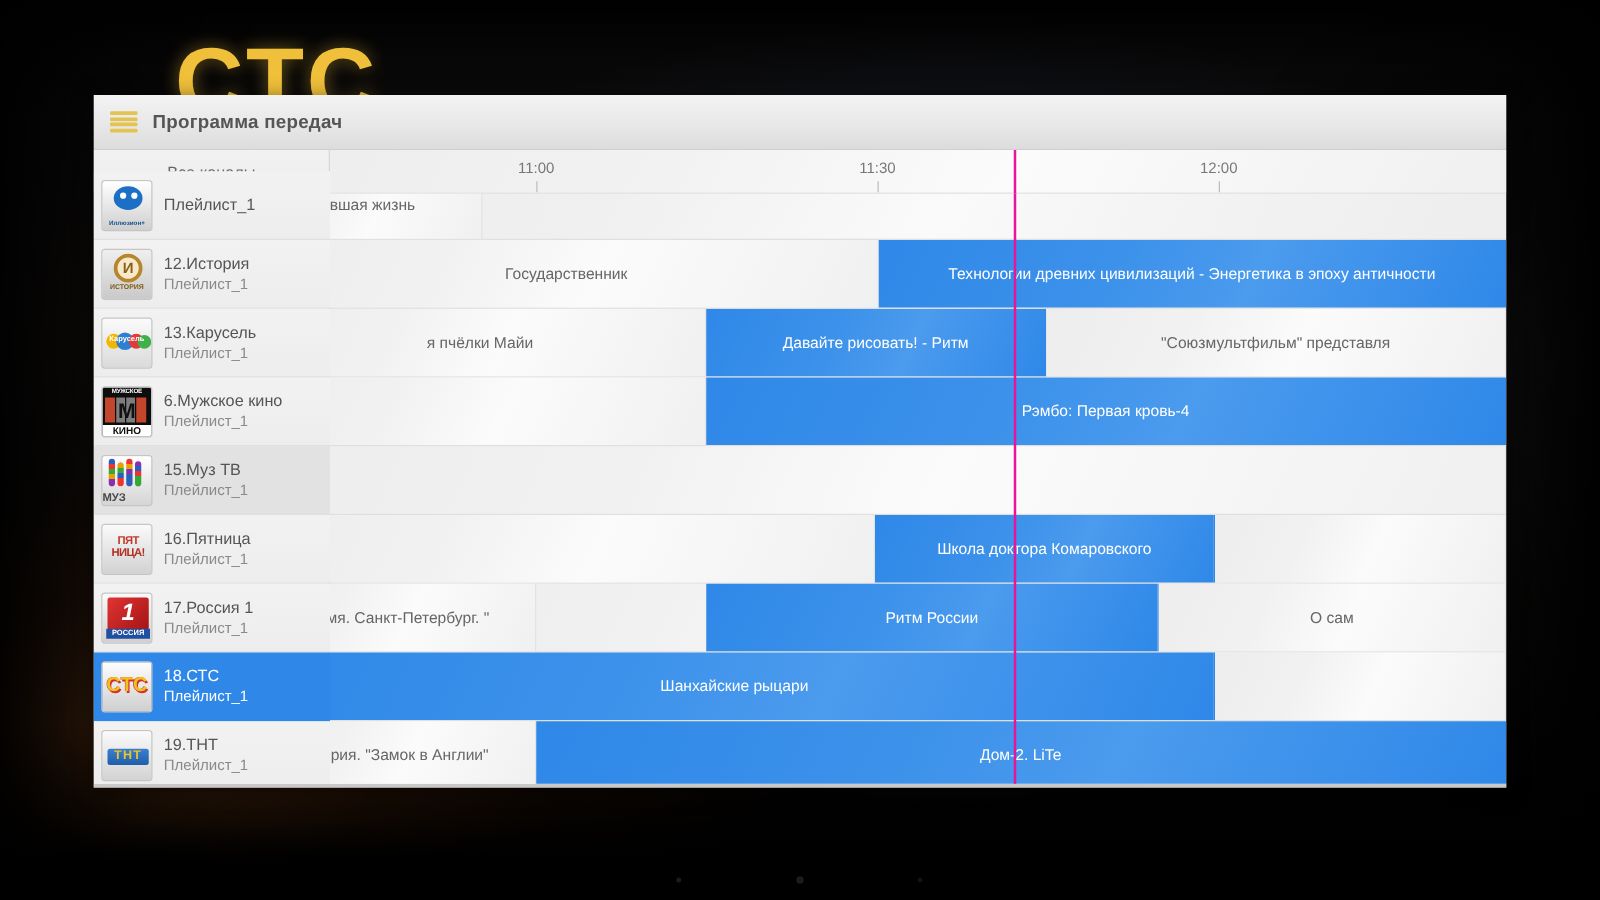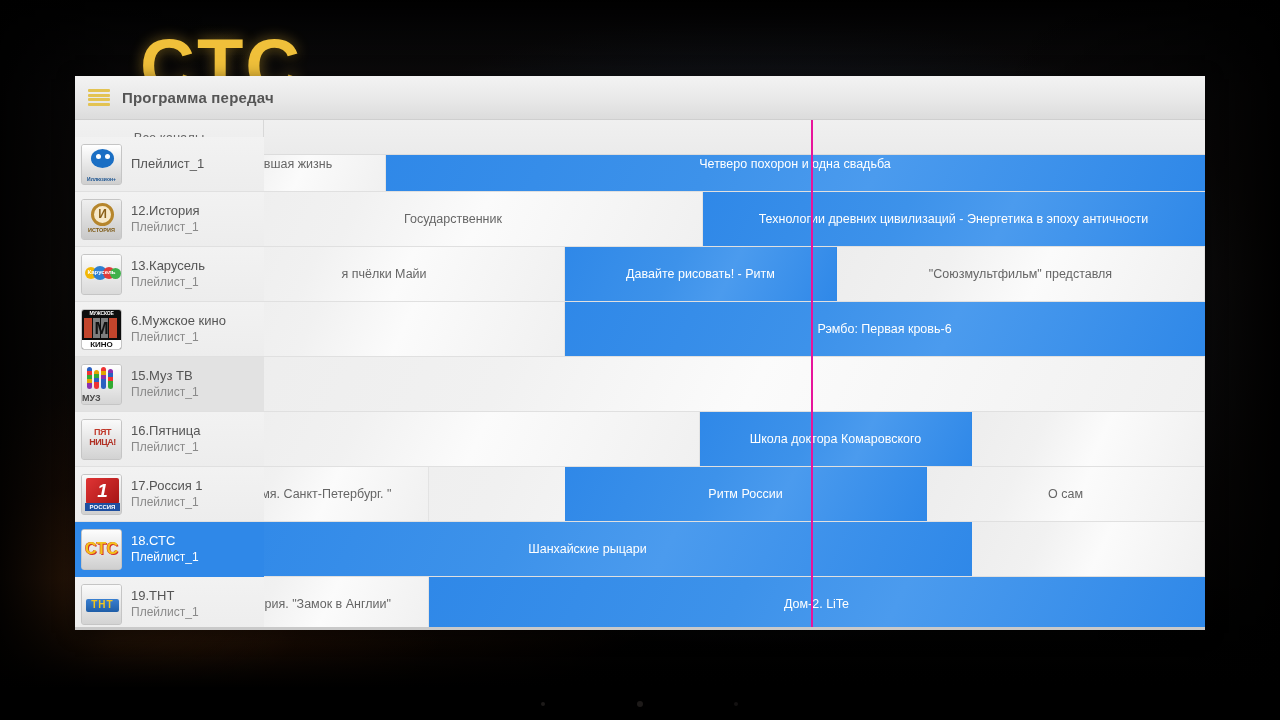--- a/index.html
+++ b/index.html
@@ -147,20 +147,28 @@
       <i></i>
         <i></i>
         <i></i>
         <i></i>
     </span>
     <span id="epg-title">Программа передач</span>
   </div>
 
   <div id="epg-header">
     <div id="chan-header">Все каналы</div>
+    <div id="timeline">
+        <div class="tick-label" style="left: 165px;">11:00</div>
+        <div class="tick-mark" style="left: 165px;"></div>
+        <div class="tick-label" style="left: 438px;">11:30</div>
+        <div class="tick-mark" style="left: 438px;"></div>
+        <div class="tick-label" style="left: 711px;">12:00</div>
+        <div class="tick-mark" style="left: 711px;"></div>
+      </div>
     <div id="nowline-head" style="left: 736px;"></div>
   </div>
 
   <div id="epg-body">
     <div id="chan-col">
         <div class="chan-row" style="top: -18px;">
           <div class="chan-logo">
             <div style="position:absolute;inset:0;background:linear-gradient(180deg,#fff,#cfcfcf)"></div>
             <div style="position:absolute;left:9px;top:4px;width:23px;height:19px;border-radius:50%;background:#1b6fc4"></div>
             <div style="position:absolute;left:14px;top:9px;width:5px;height:5px;border-radius:50%;background:#fff"></div>
@@ -271,23 +279,20 @@
             <div class="chan-play">Плейлист_1</div>
           </div>
         </div>
       </div>
     <div id="grid-col">
       <div id="nowline" style="left: 547px;"></div>
     <div class="grid-row" style="top: -18px;">
           <div class="prog past" style="left: -60px; width: 182px;">
             <span>ившая жизнь</span>
           </div>
-          <div class="prog live grad" style="left: 122px; width: 819px;">
-            <span>Четверо похорон и одна свадьба</span>
-          </div>
         </div>
         <div class="grid-row" style="top: 92px;">
           <div class="prog past" style="left: -60px; width: 361px;">
             <span>я пчёлки Майи</span>
           </div>
           <div class="prog live grad" style="left: 301px; width: 272px;">
             <span>Давайте рисовать! - Ритм</span>
           </div>
           <div class="prog past" style="left: 573px; width: 368px;">
             <span>"Союзмультфильм" представля</span>
@@ -299,21 +304,21 @@
           </div>
           <div class="prog live grad" style="left: 439px; width: 502px;">
             <span>Технологии древних цивилизаций - Энергетика в эпоху античности</span>
           </div>
         </div>
         <div class="grid-row" style="top: 147px;">
           <div class="prog past" style="left: -60px; width: 361px;">
             <span></span>
           </div>
           <div class="prog live grad" style="left: 301px; width: 640px;">
-            <span>Рэмбо: Первая кровь-6</span>
+            <span>Рэмбо: Первая кровь-4</span>
           </div>
         </div>
         <div class="grid-row dim" style="top: 202px;">
           <div class="prog past" style="left: -60px; width: 1001px;">
             <span></span>
           </div>
         </div>
         <div class="grid-row" style="top: 257px;">
           <div class="prog past" style="left: -60px; width: 496px;">
             <span></span>

